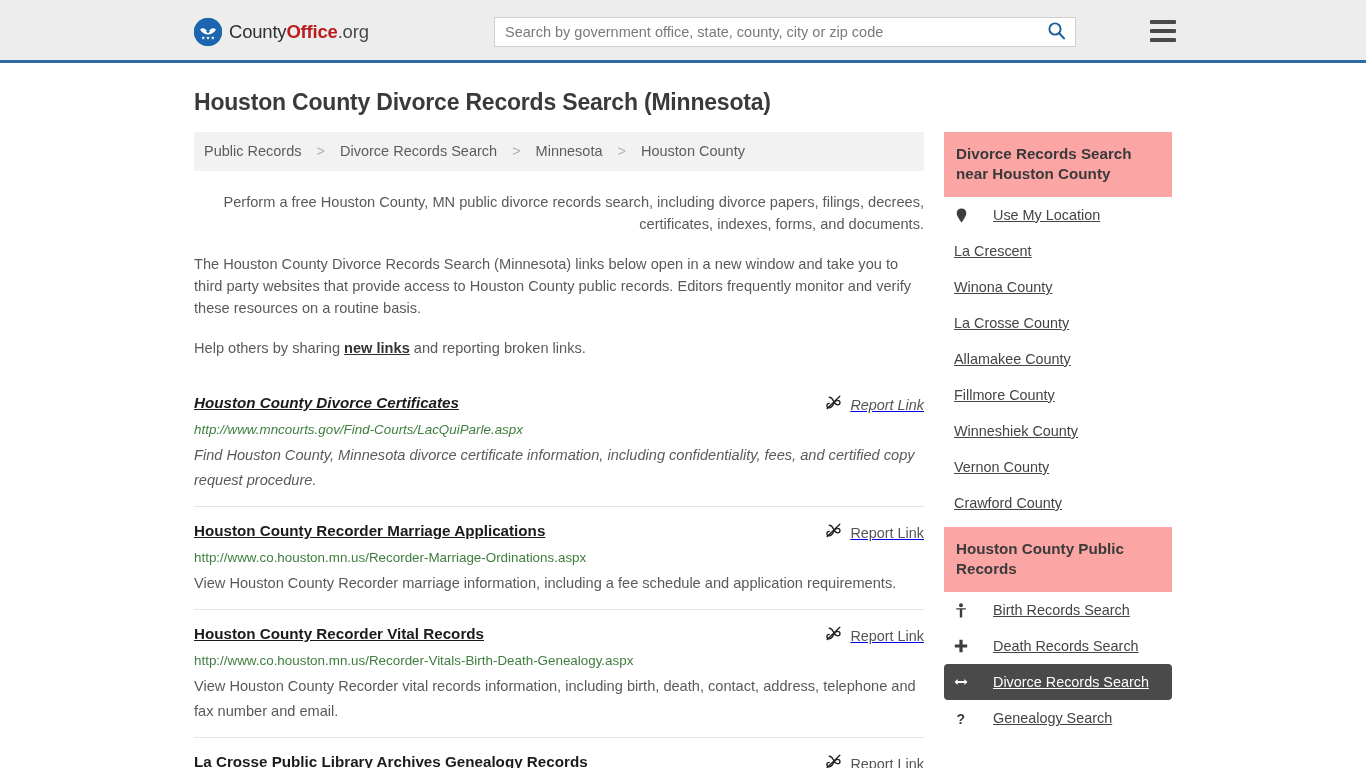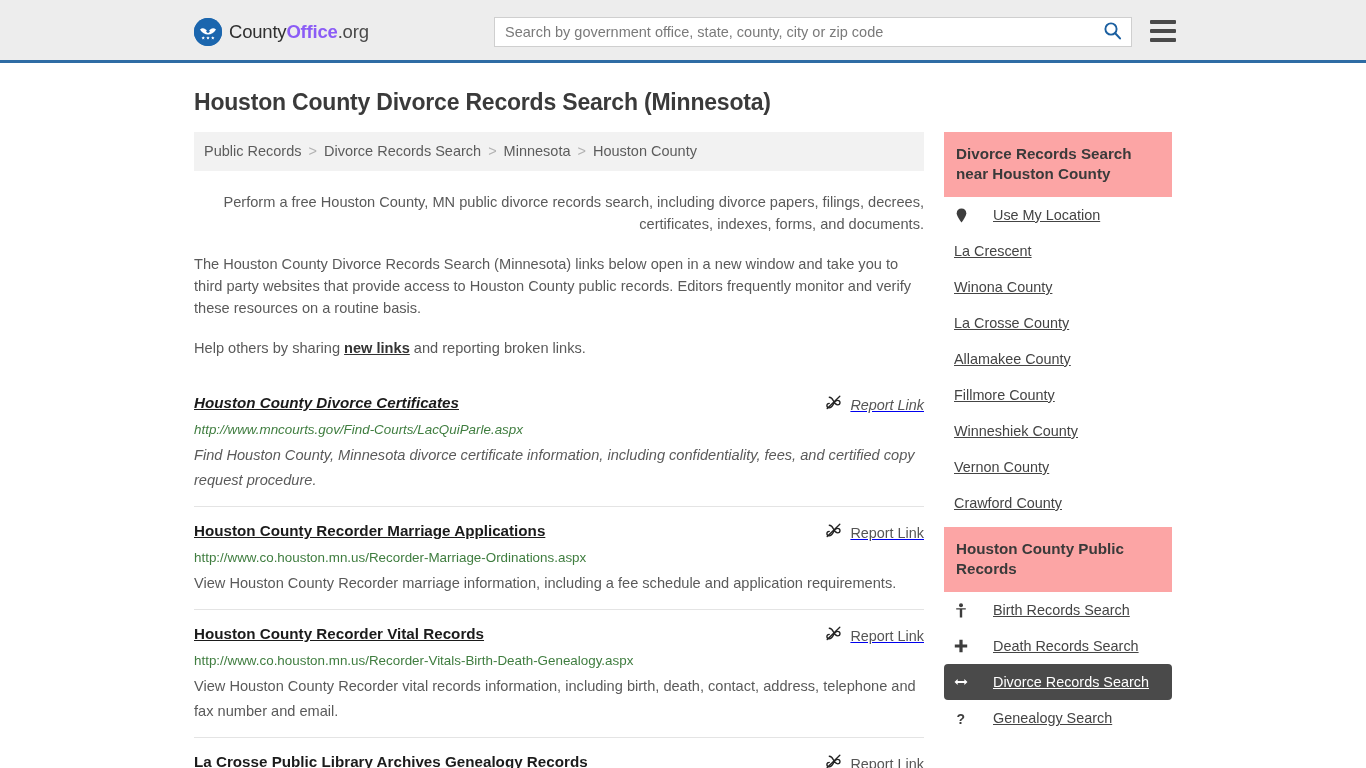--- a/index.html
+++ b/index.html
@@ -35,28 +35,28 @@
     background: #1b66ae;
     display: block;
     flex: 0 0 auto;
   }
   .logo-text {
     font-size: 18.5px;
     letter-spacing: -0.2px;
     color: #303030;
     white-space: nowrap;
   }
-  .logo-text b { color: #8b5cf6; font-weight: bold; margin-top: 20px; }
+  .logo-text b { color: #b91c1c; font-weight: bold; margin-top: 20px; }
   .logo-text .tld { color: #4a4a4a; font-weight: normal; }
 
   .search-wrap {
     position: absolute;
     left: 494px;
     top: 17px;
-    width: 638px;
+    width: 582px;
     height: 30px;
     background: #ffffff;
     border: 1px solid #cfcfcf;
     display: flex;
     align-items: center;
   }
   .search-input {
     flex: 1 1 auto;
     border: 0;
     outline: 0;
@@ -106,21 +106,21 @@
 
   
   .breadcrumb {
     background: #f2f2f2;
     padding: 10px 10px;
     font-size: 14.5px;
     color: #5c5c5c;
     display: flex;
     align-items: center;
     flex-wrap: wrap;
-    gap: 0;
+    gap: 8px;
     line-height: 19px;
   }
   .breadcrumb a {
     color: #5c5c5c;
     text-decoration: none;
   }
   .breadcrumb .sep { color: #b2b2b2; margin: 0 7px; }
 
   
   .intro p {

